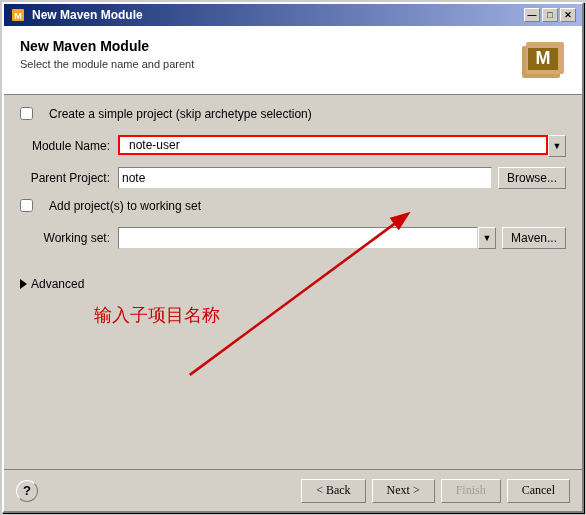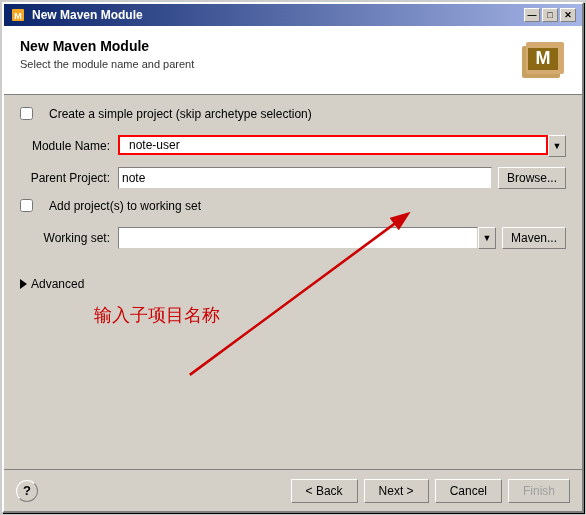--- a/index.html
+++ b/index.html
@@ -248,20 +248,21 @@
       padding: 2px 14px;
       background: #d4d0c8;
       border: 1px solid;
       border-top-color: #fff;
       border-left-color: #fff;
       border-right-color: #808080;
       border-bottom-color: #808080;
       font-size: 12px;
       cursor: pointer;
       min-width: 60px;
+      font-family: Liberation Serif, serif;
     }
     .footer-btn:disabled, .footer-btn.disabled {
       color: #a0a0a0;
       cursor: default;
     }
     
     .svg-overlay {
       position: absolute;
       top: 0;
       left: 0;
@@ -352,17 +353,17 @@
     </svg>
   </div>
 
   <div class="footer">
     <div class="footer-left">
       <button class="help-btn">?</button>
     </div>
     <div class="footer-right">
       <button class="footer-btn">&lt; Back</button>
       <button class="footer-btn">Next &gt;</button>
+      <button class="footer-btn disabled" disabled="">Finish</button>
       <button class="footer-btn">Cancel</button>
-      <button class="footer-btn disabled" disabled="">Finish</button>
     </div>
   </div>
 </div>
 
 </body></html>

